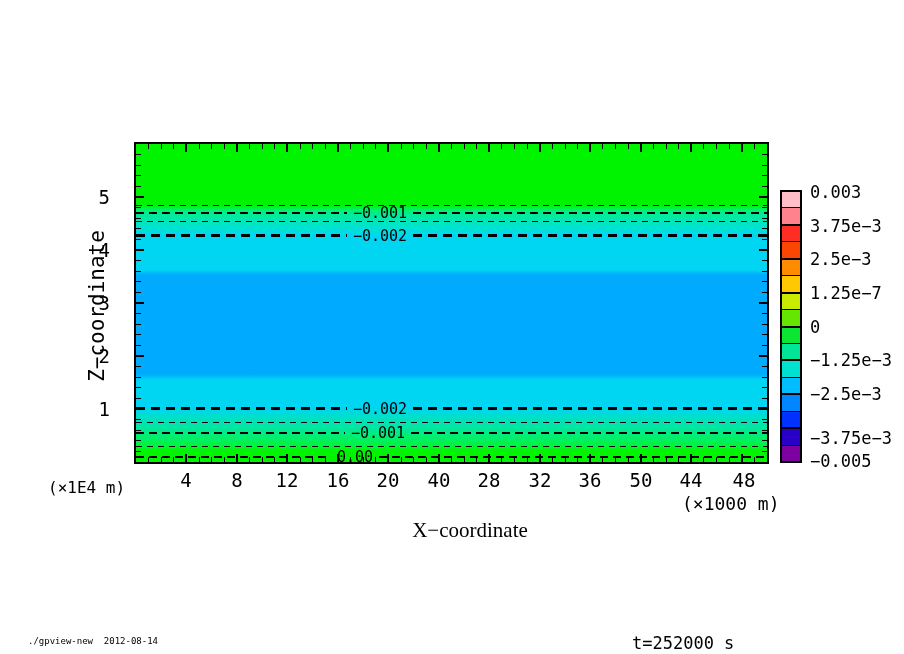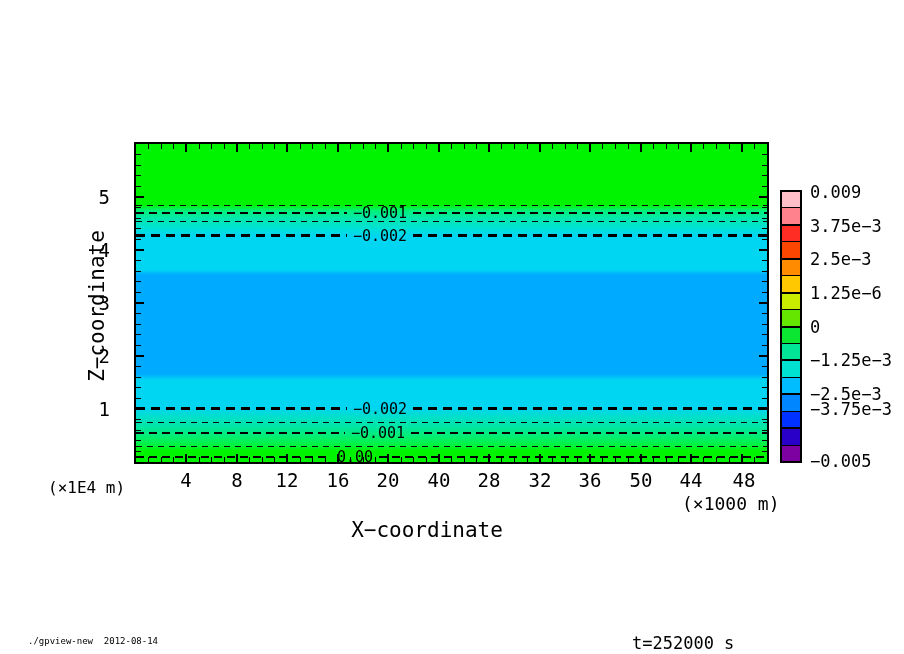--- a/index.html
+++ b/index.html
@@ -4,21 +4,21 @@
 <style>
   html,body{margin:0;padding:0;background:#fff;}
   .canvas{position:relative;width:904px;height:654px;background:#ffffff;
           font-family:"DejaVu Sans Mono","Liberation Mono",monospace;color:#000;overflow:hidden;}
   .abs{position:absolute;}
   .title{left:0;top:78px;width:904px;text-align:center;font-size:22px;letter-spacing:2px;white-space:pre;}
   #plot{left:134px;top:142px;width:635px;height:322px;border:2px solid #000;box-sizing:border-box;}
   .ytitle{left:97px;top:306px;transform:translate(-50%,-50%) rotate(-90deg);font-size:21px;white-space:nowrap;}
   .yunits{left:48px;top:478px;font-size:16px;white-space:nowrap;}
   .xunits{left:682px;top:493px;font-size:18px;white-space:nowrap;}
-  .xtitle{left:427px;top:518px;transform:translateX(-50%);font-size:21px;white-space:nowrap;}
+  .xtitle{left:470px;top:518px;transform:translateX(-50%);font-size:21px;white-space:nowrap;font-family:Liberation Serif, serif;}
   .cint{left:461px;top:563px;transform:translateX(-50%);font-size:18px;white-space:nowrap;}
   .time{left:632px;top:592px;font-size:17px;white-space:nowrap;margin-top:41px;}
   .f-left{left:28px;top:636px;font-size:9px;white-space:pre;}
   .f-right{left:568px;top:636px;font-size:9px;white-space:pre;}
   #colorbar{left:780px;top:190px;width:22px;height:273px;border:2px solid #000;box-sizing:border-box;
             display:flex;flex-direction:column;}
   #colorbar > div{flex:1;}
   .cb-label{left:810px;font-size:17px;white-space:nowrap;}
   .x-tick-label,.y-tick-label{font-size:19px;white-space:nowrap;}
   .contour-label{font-size:15px;line-height:16px;white-space:nowrap;}
@@ -244,22 +244,22 @@
     <div class="abs x-tick-label" style="left: 540px; top: 469px; transform: translateX(-50%);">32</div>
     <div class="abs x-tick-label" style="left: 590px; top: 469px; transform: translateX(-50%);">36</div>
     <div class="abs x-tick-label" style="left: 641px; top: 469px; transform: translateX(-50%);">50</div>
     <div class="abs x-tick-label" style="left: 691px; top: 469px; transform: translateX(-50%);">44</div>
     <div class="abs x-tick-label" style="left: 744px; top: 469px; transform: translateX(-50%);">48</div>
     <div class="abs y-tick-label" style="left: 80px; width: 30px; top: 398px; text-align: right;">1</div>
     <div class="abs y-tick-label" style="left: 80px; width: 30px; top: 345px; text-align: right;">2</div>
     <div class="abs y-tick-label" style="left: 80px; width: 30px; top: 292px; text-align: right;">3</div>
     <div class="abs y-tick-label" style="left: 80px; width: 30px; top: 239px; text-align: right;">4</div>
     <div class="abs y-tick-label" style="left: 80px; width: 30px; top: 186px; text-align: right;">5</div>
-    <div class="abs cb-label" style="top: 182px;">0.009</div>
+    <div class="abs cb-label" style="top: 182px;">0.003</div>
     <div class="abs cb-label" style="top: 216px;">3.75e−3</div>
     <div class="abs cb-label" style="top: 249px;">2.5e−3</div>
-    <div class="abs cb-label" style="top: 283px;">1.25e−6</div>
+    <div class="abs cb-label" style="top: 283px;">1.25e−7</div>
     <div class="abs cb-label" style="top: 317px;">0</div>
     <div class="abs cb-label" style="top: 350px;">−1.25e−3</div>
     <div class="abs cb-label" style="top: 384px;">−2.5e−3</div>
-    <div class="abs cb-label" style="top: 399px; text-align: right;">−3.75e−3</div>
+    <div class="abs cb-label" style="top: 428px; text-align: right;">−3.75e−3</div>
     <div class="abs cb-label" style="top: 451px;">−0.005</div>
   </div>
 
 </body></html>

